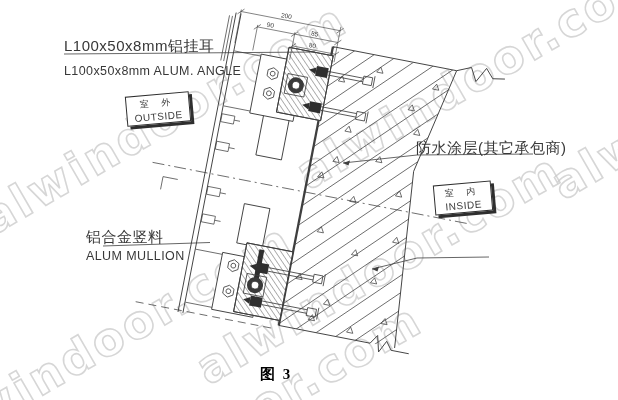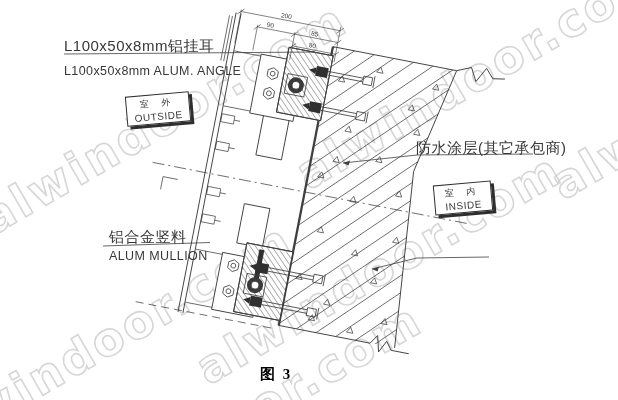--- a/index.html
+++ b/index.html
@@ -15,21 +15,21 @@
   .en{display:block;font-size:12.5px;letter-spacing:.4px;margin-top:10px;}
   .refbox{position:absolute;background:#fff;border:1.3px solid #2e2e2e;
           box-shadow:3px 3px 0 #2e2e2e;padding:2px 5px 1px 5px;text-align:center;
           transform:rotate(-5deg);}
   .refbox .cn{font-size:9px;letter-spacing:5px;}
   .refbox .en{font-size:10px;letter-spacing:.5px;margin-top:1px;}
   .fig{position:absolute;left:260px;top:365px;font-family:"Liberation Serif",serif;
        font-weight:bold;font-size:15px;letter-spacing:2px;color:#000;}
   .lbl-angle{left:64px;top:37px;}
   .lbl-wp{left:416px;top:139px;text-align:center;}
-  .lbl-mullion{left:109px;top:228px;}
+  .lbl-mullion{left:86px;top:228px;}
   .lbl-channel{left:419px;top:242px;}
   .box-outside{left:126px;top:94px;width:52px;}
   .box-inside{left:434px;top:183px;width:46px;}
 </style>
 </head>
 <body>
 
 <div id="canvas">
 
   <div class="wm" style="left:-15px;top:195px;">alwindoor.com</div>

